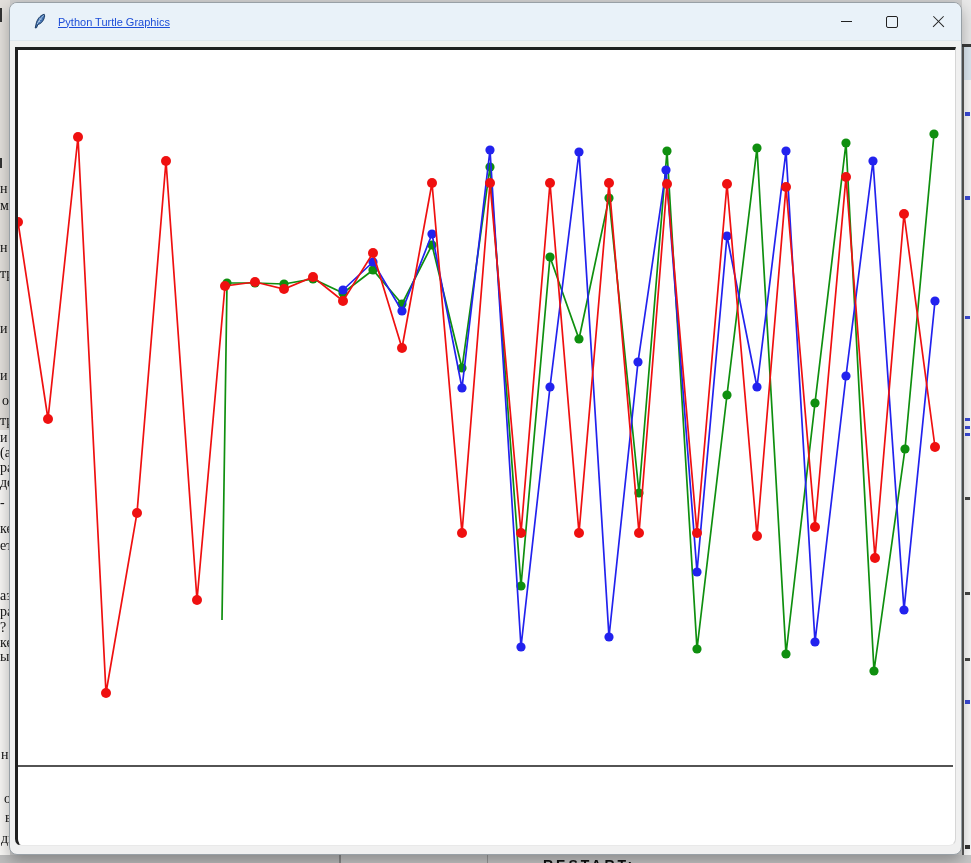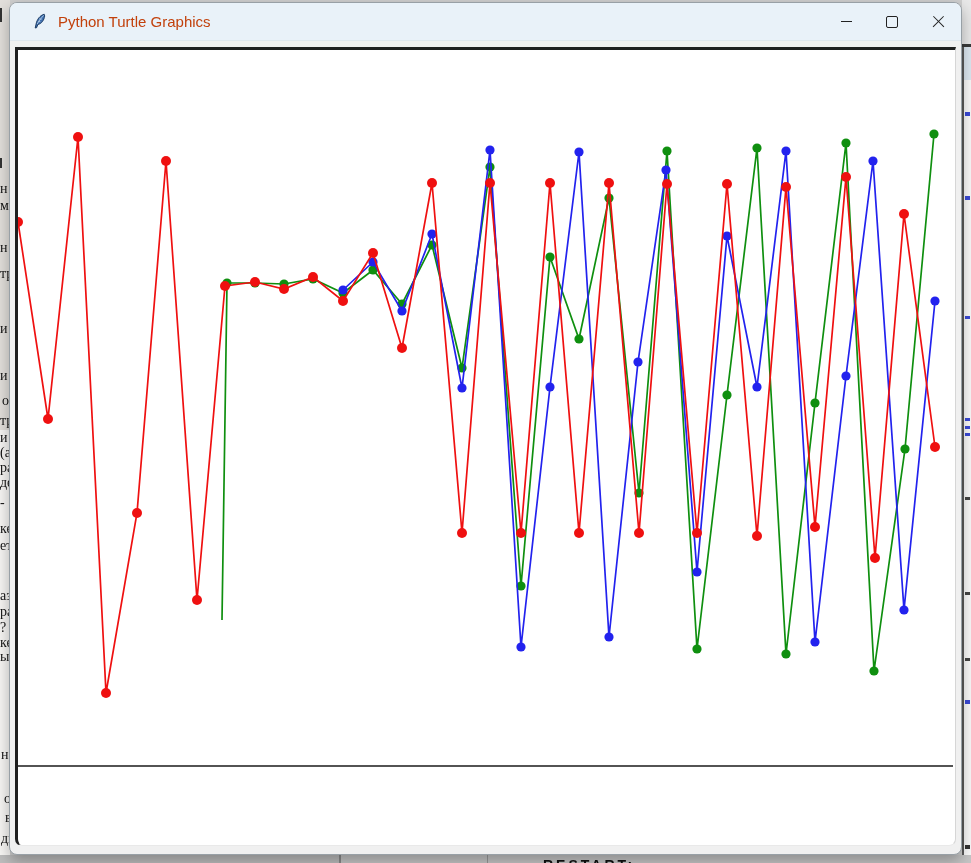--- a/index.html
+++ b/index.html
@@ -43,21 +43,21 @@
   .turtle-window{
     position:absolute;left:9px;top:2px;width:953px;height:853px;
     background:#f0f0f0;border:1px solid #98a0a6;border-radius:8px;
     box-shadow:0 6px 16px rgba(0,0,0,.30);z-index:2;box-sizing:border-box;
   }
   .titlebar{
     height:38px;background:#e9f2f9;border-radius:7px 7px 0 0;
     display:flex;align-items:center;border-bottom:1px solid #dfe7ee;box-sizing:border-box;
   }
   .app-icon{margin-left:21px;width:17px;height:17px;flex:0 0 auto;}
-  .win-title{margin-left:10px;font-size:15px;color:#c2410c;}
+  .win-title{margin-left:10px;font-size:11px;color:#1d4ed8;text-decoration:underline;}
   .controls{margin-left:auto;display:flex;height:100%;}
   .ctrl{
     width:46px;height:100%;display:flex;align-items:center;justify-content:center;
     background:none;border:none;padding:0;cursor:default;
   }
   .ctrl:last-child{border-radius:0 7px 0 0;}
   .glyph-min{width:11px;height:1.4px;background:#222;display:block;}
   .glyph-max{width:10px;height:10px;border:1.3px solid #222;border-radius:2px;display:block;}
   .glyph-close{position:relative;width:15px;height:15px;display:block;}
   .glyph-close i{

